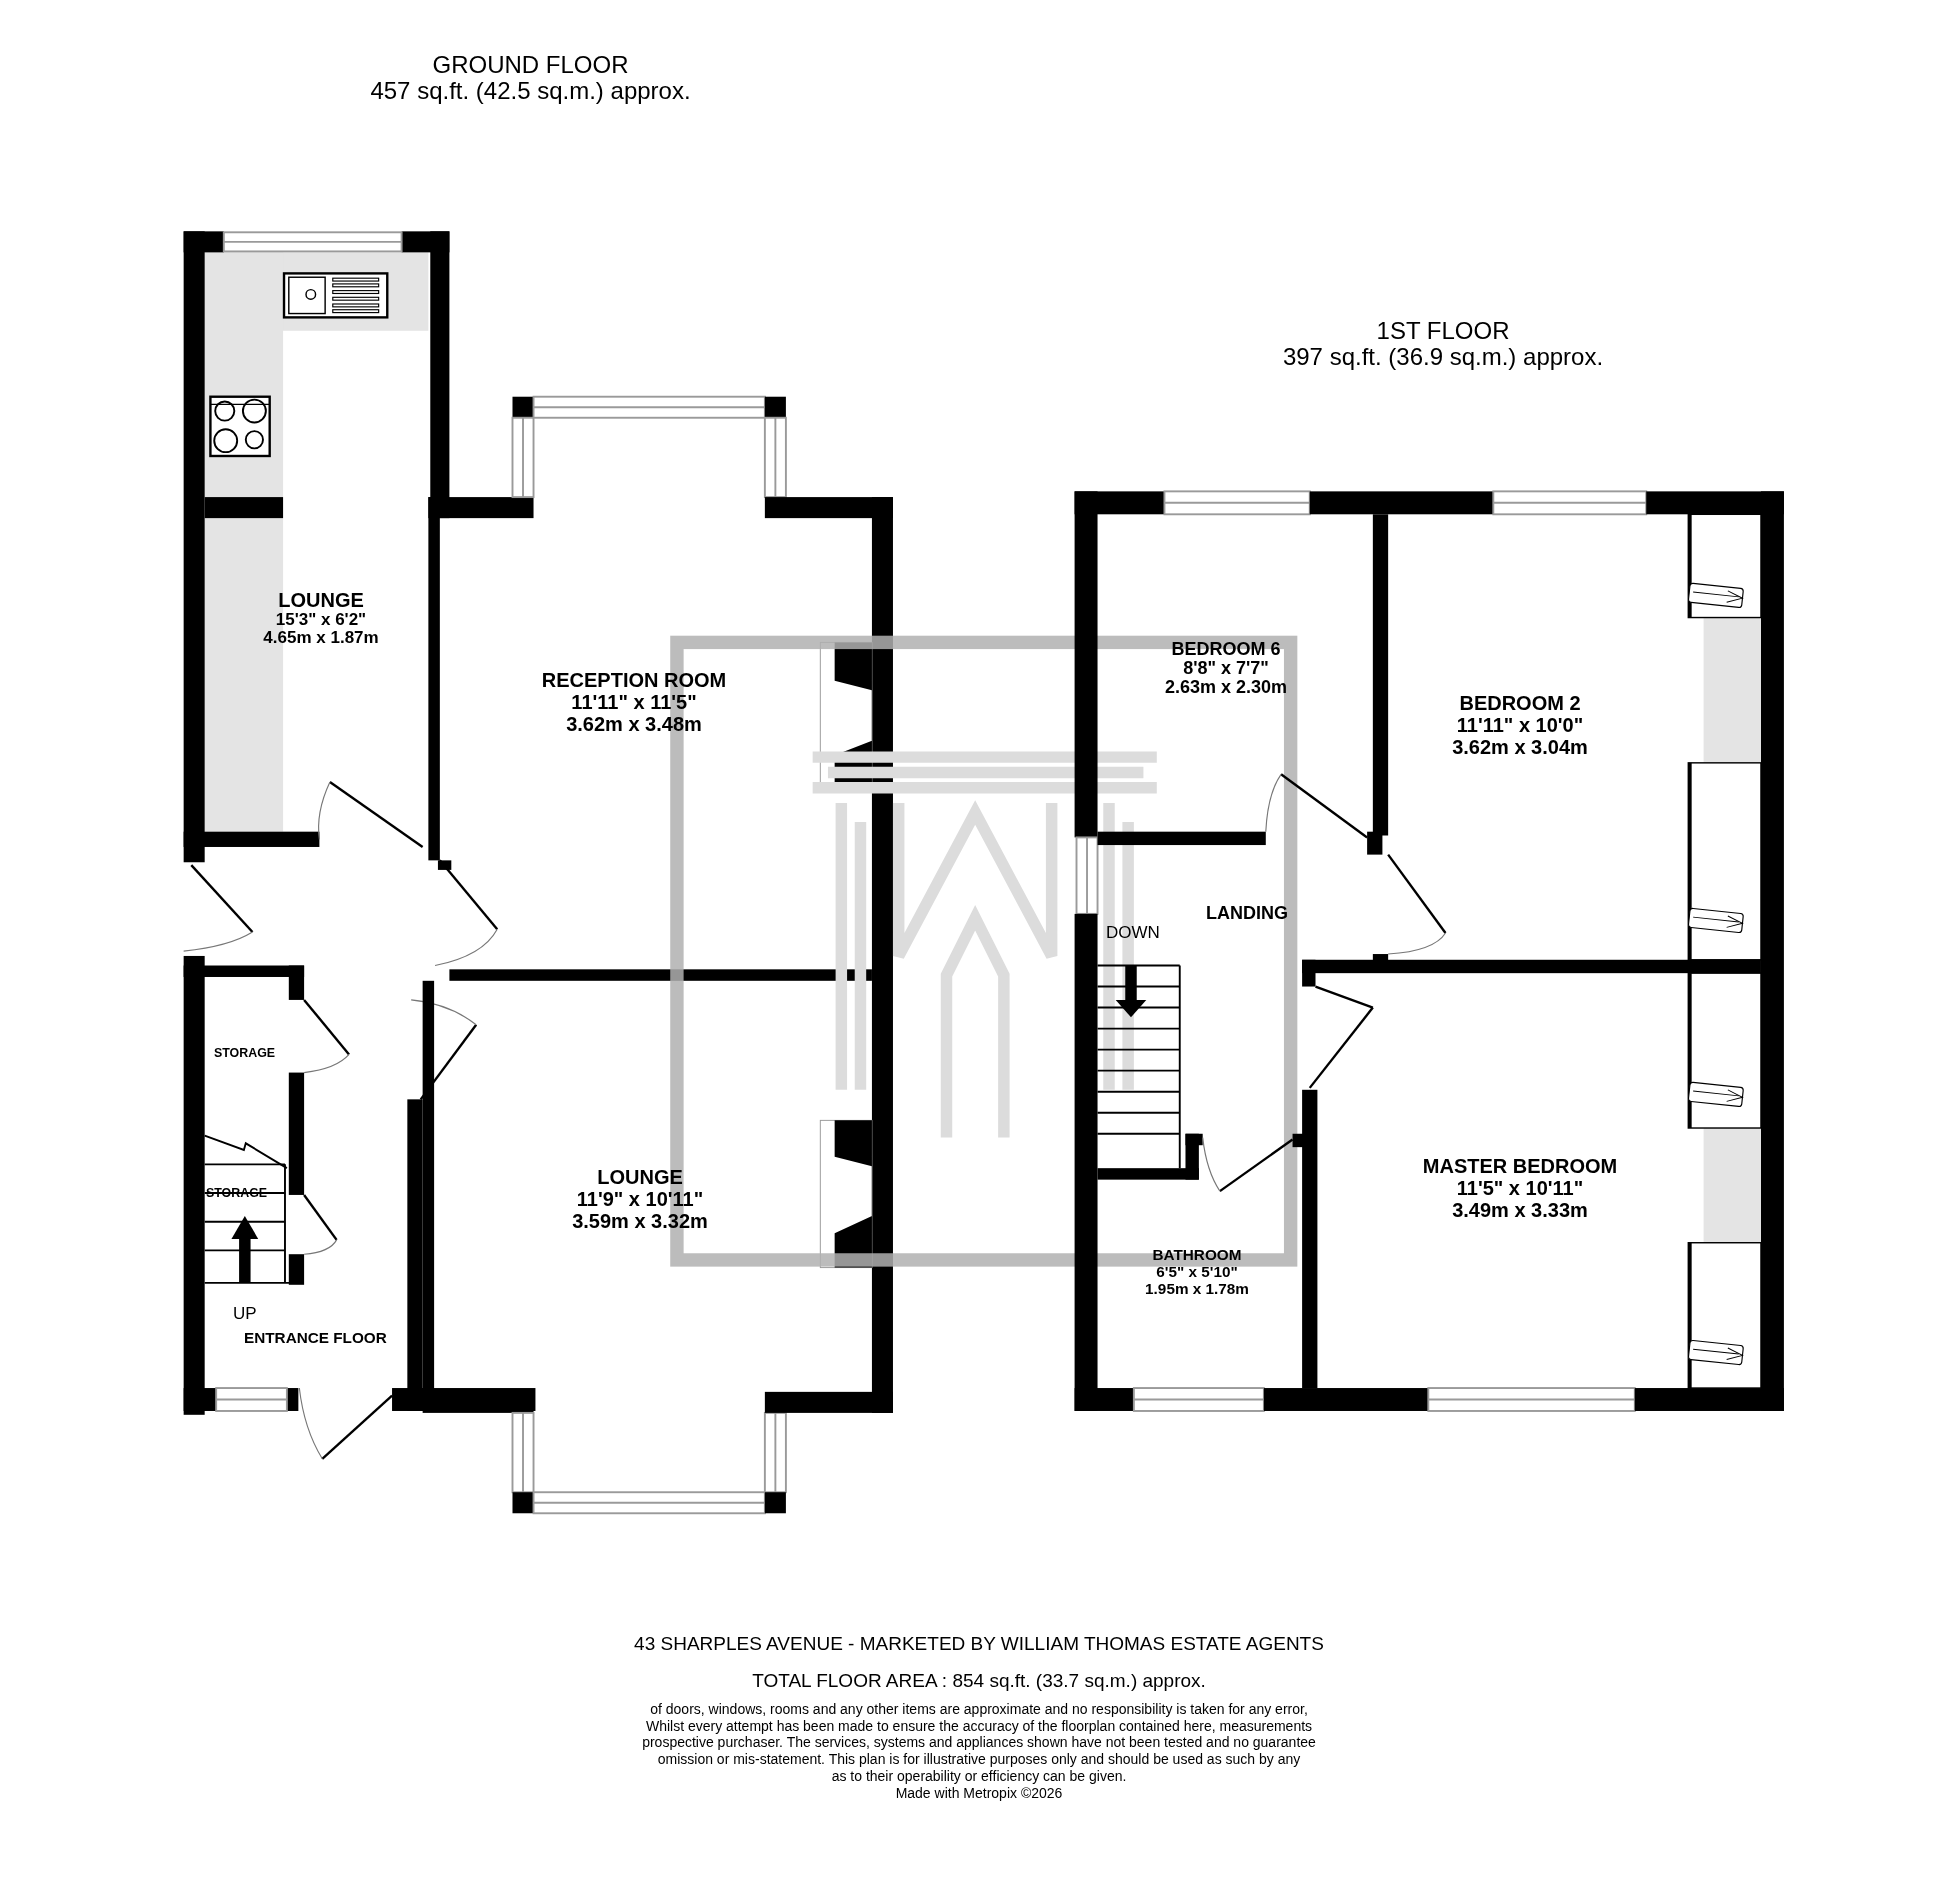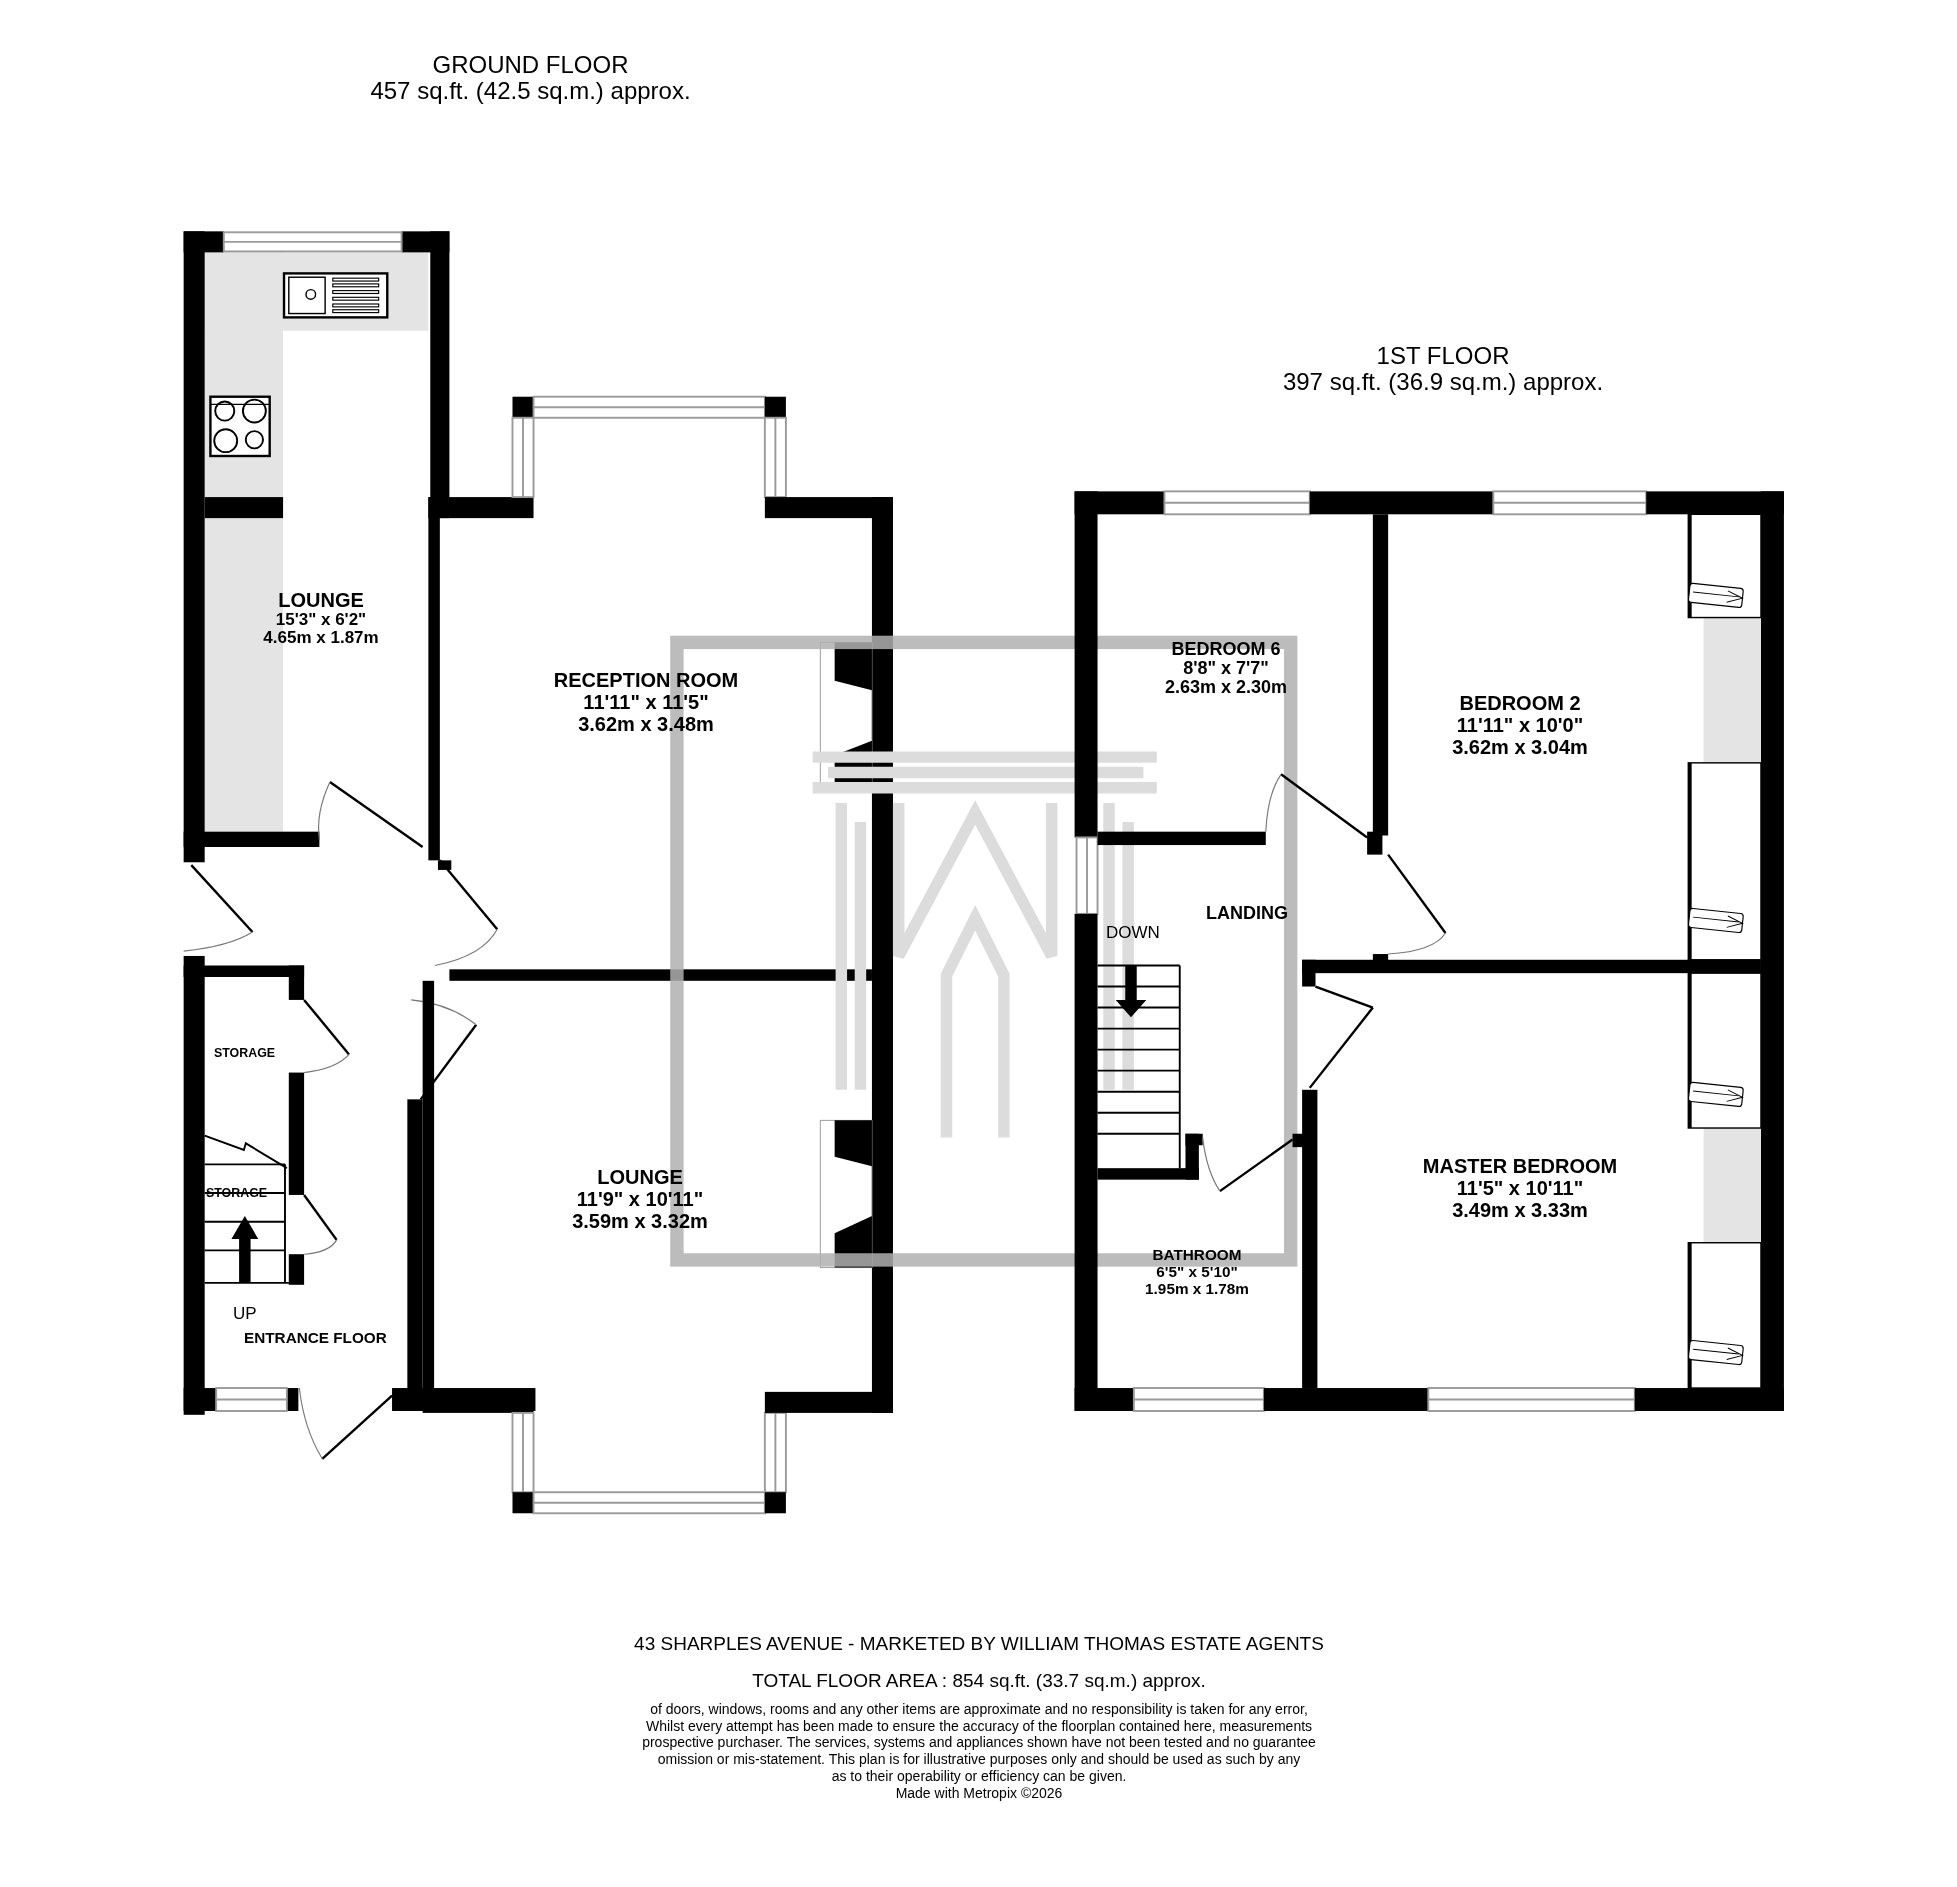--- a/index.html
+++ b/index.html
@@ -18,21 +18,21 @@
   .footer .disclaimer { font-size: 14px; line-height: 16.7px; position: absolute; top: 1701px; width: 100%; }
   .footer .disclaimer div { white-space: nowrap; }
 </style>
 </head>
 <body>
 
 <div class="floor-title" style="left:363px; top:52px; width:335px;">
   <div>GROUND FLOOR</div>
   <div>457 sq.ft. (42.5 sq.m.) approx.</div>
 </div>
-<div class="floor-title" style="left:1252px; top:343px; width:382px;">
+<div class="floor-title" style="left:1252px; top:318px; width:382px;">
   <div>1ST FLOOR</div>
   <div>397 sq.ft. (36.9 sq.m.) approx.</div>
 </div>
 
 <svg class="plan" width="1958" height="1888" viewBox="0 0 2048 1975" xmlns="http://www.w3.org/2000/svg">
 
   <g>
 
     <rect x="214" y="264" width="234" height="82" fill="#e4e4e4"></rect>
     <rect x="214" y="264" width="82" height="606" fill="#e4e4e4"></rect>
@@ -300,21 +300,21 @@
       <path d="M40 4 L56 10 L40 16" fill="none" stroke="#000" stroke-width="1"></path>
     </g>
   </g>
 </svg>
 
 <div class="room-label" style="left:321px; top:589px;">
   <span class="dim">LOUNGE</span>
   <span class="dim small" style="font-size:17px;line-height:18px">15'3"  x 6'2"</span>
   <span class="dim" style="font-size:17px;line-height:18px">4.65m  x 1.87m</span>
 </div>
-<div class="room-label" style="left:634px; top:669px;margin-left:12px;">
+<div class="room-label" style="left:634px; top:669px;">
   <span class="dim">RECEPTION ROOM</span>
   <span class="dim">11'11"  x 11'5"</span>
   <span class="dim">3.62m  x 3.48m</span>
 </div>
 <div class="room-label" style="left:640px; top:1166px;">
   <span class="dim">LOUNGE</span>
   <span class="dim">11'9"  x 10'11"</span>
   <span class="dim">3.59m  x 3.32m</span>
 </div>
 <div class="plain-label bold" style="left:214px; top:1046px; font-size:12.4px;">STORAGE</div>

